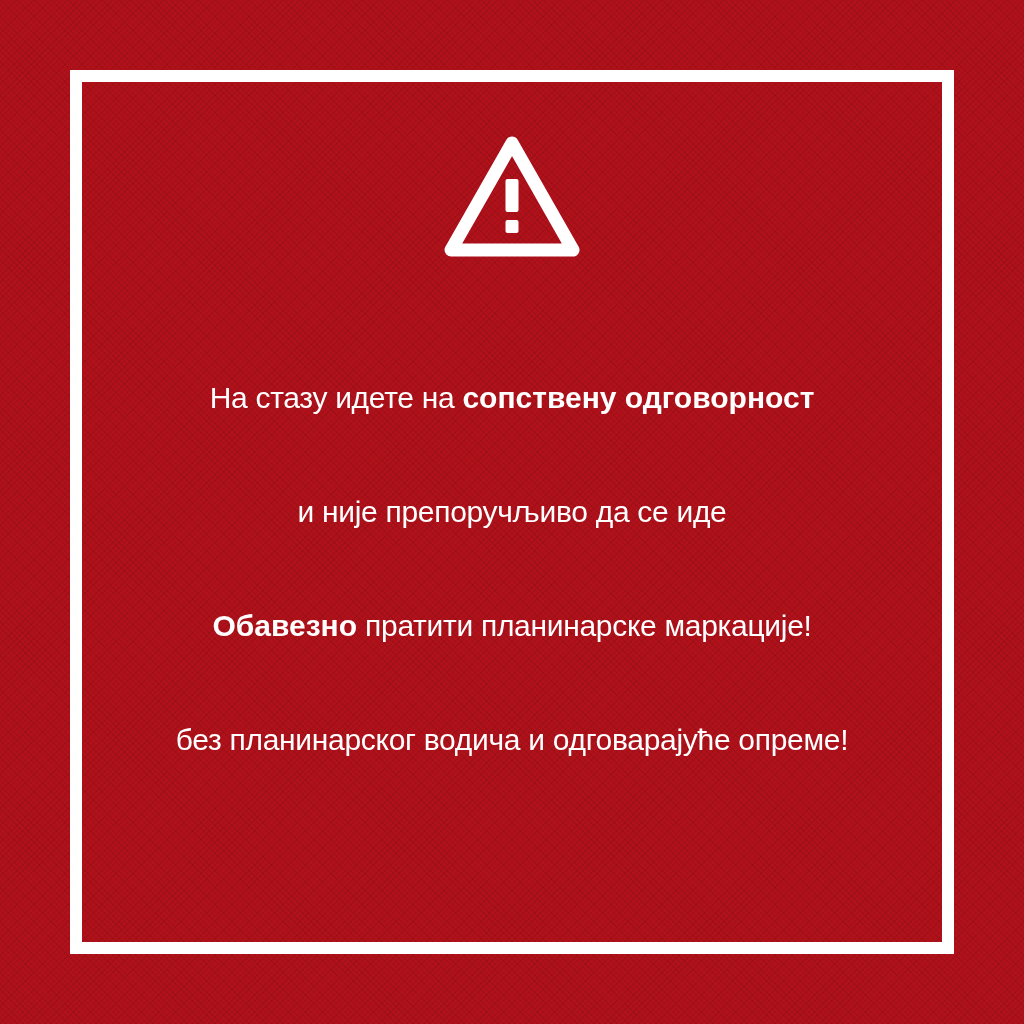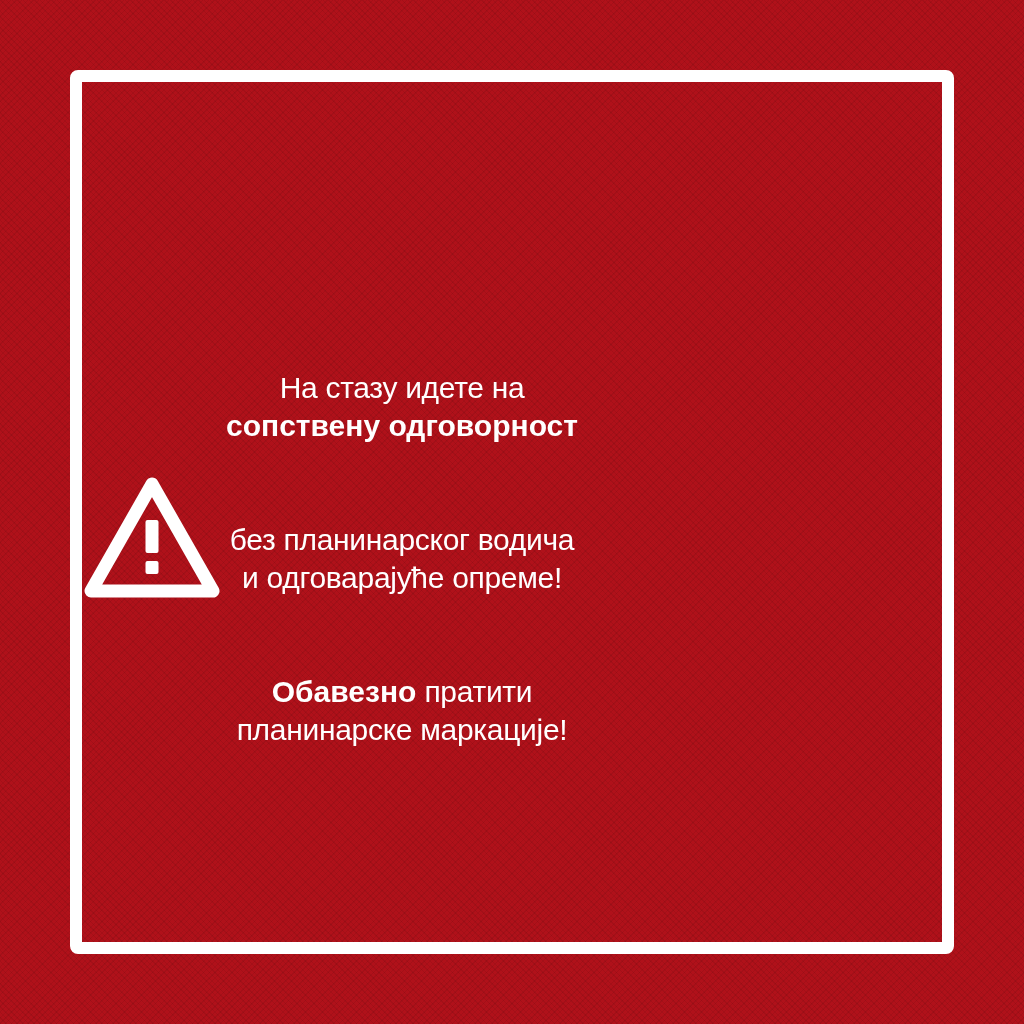--- a/index.html
+++ b/index.html
@@ -18,24 +18,24 @@
     font-family: "Liberation Sans", sans-serif;
     -webkit-font-smoothing: antialiased;
   }
   .frame {
     position: absolute;
     left: 70px;
     top: 70px;
     right: 70px;
     bottom: 70px;
     border: 12px solid #ffffff;
-    border-radius: 8px;
+    border-radius: 0;
     box-sizing: border-box;
     display: flex;
-    flex-direction: row;
+    flex-direction: column;
     align-items: center;
     padding-top: 51px;
   }
   .warning-icon {
     width: 140px;
     height: 127px;
     flex: 0 0 auto;
   }
   .para {
     margin: 0;
@@ -58,22 +58,23 @@
 <div class="frame">
 
   <svg class="warning-icon" viewBox="0 0 140 127" xmlns="http://www.w3.org/2000/svg" aria-hidden="true">
     <path d="M70 10 L131 117 L9 117 Z" fill="none" stroke="#ffffff" stroke-width="13" stroke-linejoin="round"></path>
     <rect x="63.5" y="46" width="13" height="33" rx="2" fill="#ffffff"></rect>
     <rect x="63.5" y="87" width="13" height="13" rx="2" fill="#ffffff"></rect>
   </svg>
 
   <p class="para" id="p1" lang="sr-Cyrl">
     <span class="line"><span>На стазу идете на </span><span class="b">сопствену одговорност</span></span>
+    <span class="line"><span>и није препоручљиво да се иде</span></span>
+    <span class="line"><span class="b">Обавезно</span><span> пратити планинарске маркације!</span></span>
     <span class="line"><span>без планинарског водича и одговарајуће опреме!</span></span>
-    <span class="line"><span class="b">Обавезно</span><span> пратити планинарске маркације!</span></span>
   </p>
 
   <p class="para" id="p2" lang="sr-Latn">
     
     
     
     
     
   </p>
 

